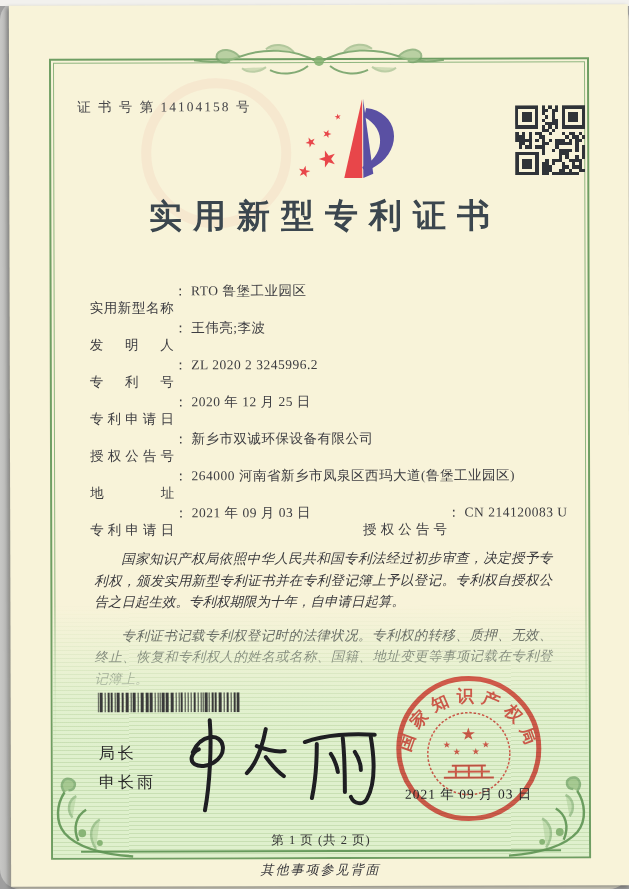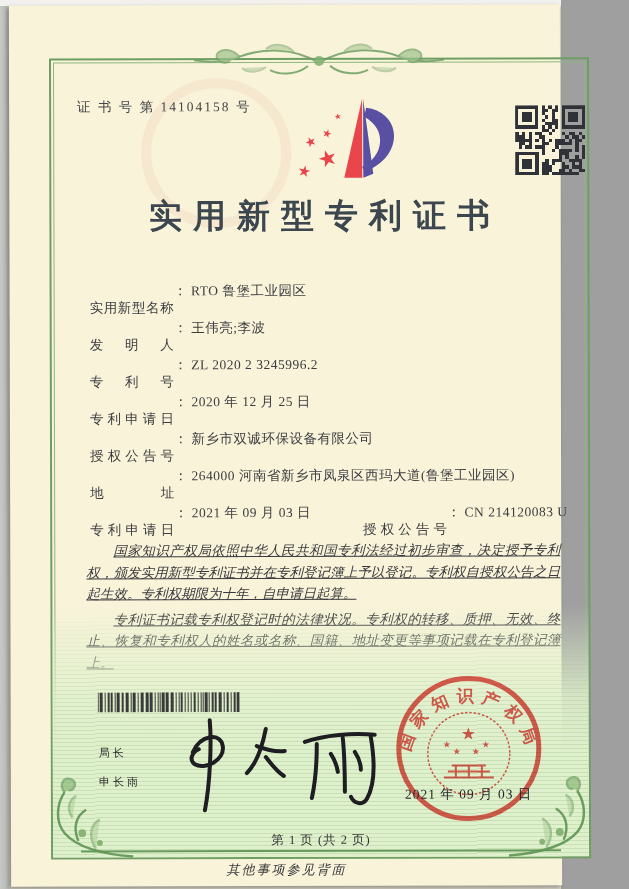--- a/index.html
+++ b/index.html
@@ -1,18 +1,18 @@
 <!DOCTYPE html>
 <html><head>
 <meta charset="utf-8">
 <style>
   html,body{margin:0;padding:0;}
   body{width:629px;height:889px;background:#9f9f9f;overflow:hidden;
        font-family:"Liberation Serif","DejaVu Serif",serif;}
-  .scan{position:relative;width:561px;height:889px;background:linear-gradient(90deg,#c7c7c5 0,#b9b9b7 8px,#d8d5c6 12px);}
+  .scan{position:relative;width:629px;height:889px;background:linear-gradient(90deg,#c7c7c5 0,#b9b9b7 8px,#d8d5c6 12px);border-radius:20px;}
   .scan::before{content:"";position:absolute;left:0;top:0;right:0;height:6px;background:#f2f1ee;}
   .paper{position:absolute;left:10px;top:5px;right:0;bottom:3px;
          background:#f8f3d9;transform:rotate(-0.15deg);box-shadow:-2px 2px 4px rgba(0,0,0,.35);}
   .frame{position:absolute;left:40px;top:53px;width:536px;height:797px;border:2px solid #6f9e63;}
   .frame::before{content:"";position:absolute;inset:2px;border:1px solid #8fb57f;pointer-events:none;}
   .abs{position:absolute;}
 
   .watermark{left:90px;top:18px;width:130px;height:130px;border-radius:50%;
              border:10px solid rgba(231,138,128,.10);}
 
@@ -23,33 +23,33 @@
 
   .fields{left:38px;top:222px;right:16px;font-size:13.5px;color:#3d3d41;}
   .frow{height:16px;margin-bottom:21px;white-space:nowrap;}
   .flabel{display:inline-block;width:84px;text-align:justify;text-align-last:justify;vertical-align:top;margin-top:17px;}
   .fcolon{display:inline-block;margin-right:4px;}
   .fvalue{letter-spacing:.5px;}
   .pair2{margin-left:52px;}
 
   .paras{left:30px;top:476px;width:482px;font-size:13.5px;line-height:21.5px;color:#3a3a3e;
          font-style:italic;text-align:justify;}
-  .paras p{margin:4px;text-indent:2em;text-decoration:underline;}
+  .paras p{margin:12px;text-indent:2em;}
 
   .green-zone{left:0;right:0;bottom:0;height:252px;
     background:linear-gradient(to bottom,rgba(223,240,205,0),rgba(223,240,205,.88) 95px,#dff0cd 150px);}
   .green-zone::after{content:"";position:absolute;inset:0;
     background:repeating-linear-gradient(to bottom,rgba(150,186,120,.30) 0 1px,rgba(0,0,0,0) 1px 4px);
     -webkit-mask-image:linear-gradient(to bottom,transparent,black 130px);
             mask-image:linear-gradient(to bottom,transparent,black 130px);}
   .green-line{left:28px;right:28px;bottom:5px;height:2.5px;background:#679a5c;}
 
   .barcode{left:45px;top:632px;width:142px;height:20px;}
   .signer{left:46px;top:678px;font-family:"Liberation Sans","DejaVu Sans",sans-serif;
-          font-size:11px;color:#2b2b2b;letter-spacing:3px;line-height:29px;}
+          font-size:16px;color:#2b2b2b;letter-spacing:3px;line-height:29px;}
   .sig-svg{left:112px;top:652px;}
 
   .seal{left:341px;top:614px;width:150px;height:150px;opacity:.92;mix-blend-mode:multiply;}
   .seal-date{left:352px;top:726px;font-size:13.5px;letter-spacing:1px;color:#26262a;z-index:5;}
 
   .pageno{left:0;right:0;top:772px;text-align:center;font-size:12.5px;color:#333;letter-spacing:1px;}
   .backnote{left:0;right:0;top:856px;text-align:center;font-size:13px;color:#3a3a3e;
             font-style:italic;letter-spacing:2px;}
 
   .orn-top{left:50%;top:-21px;transform:translateX(-50%);}

